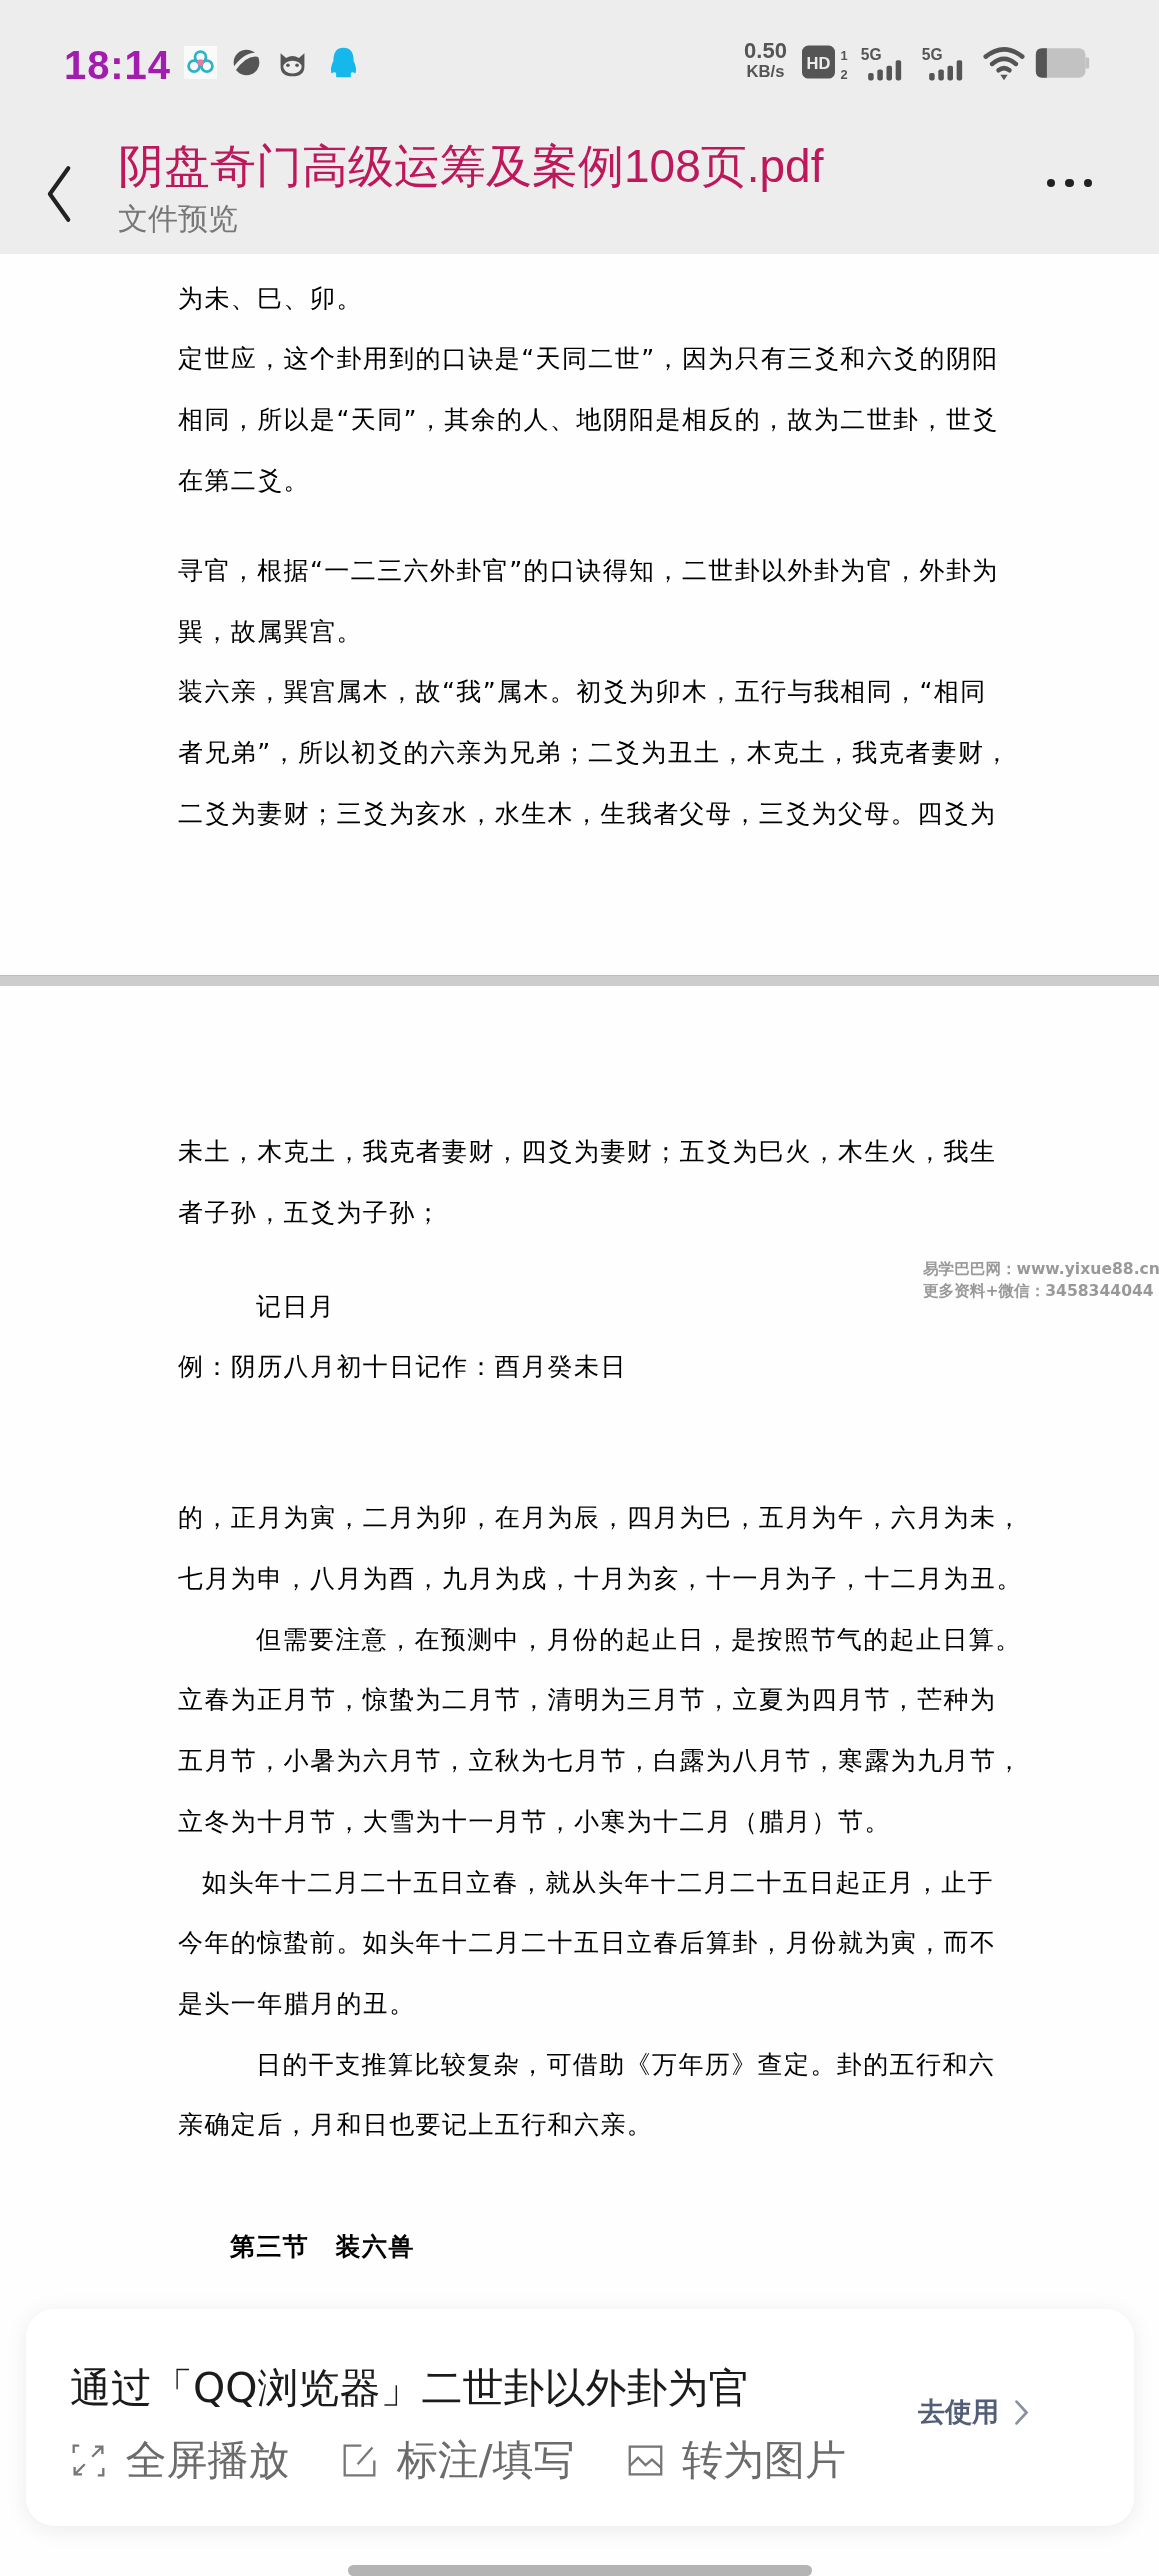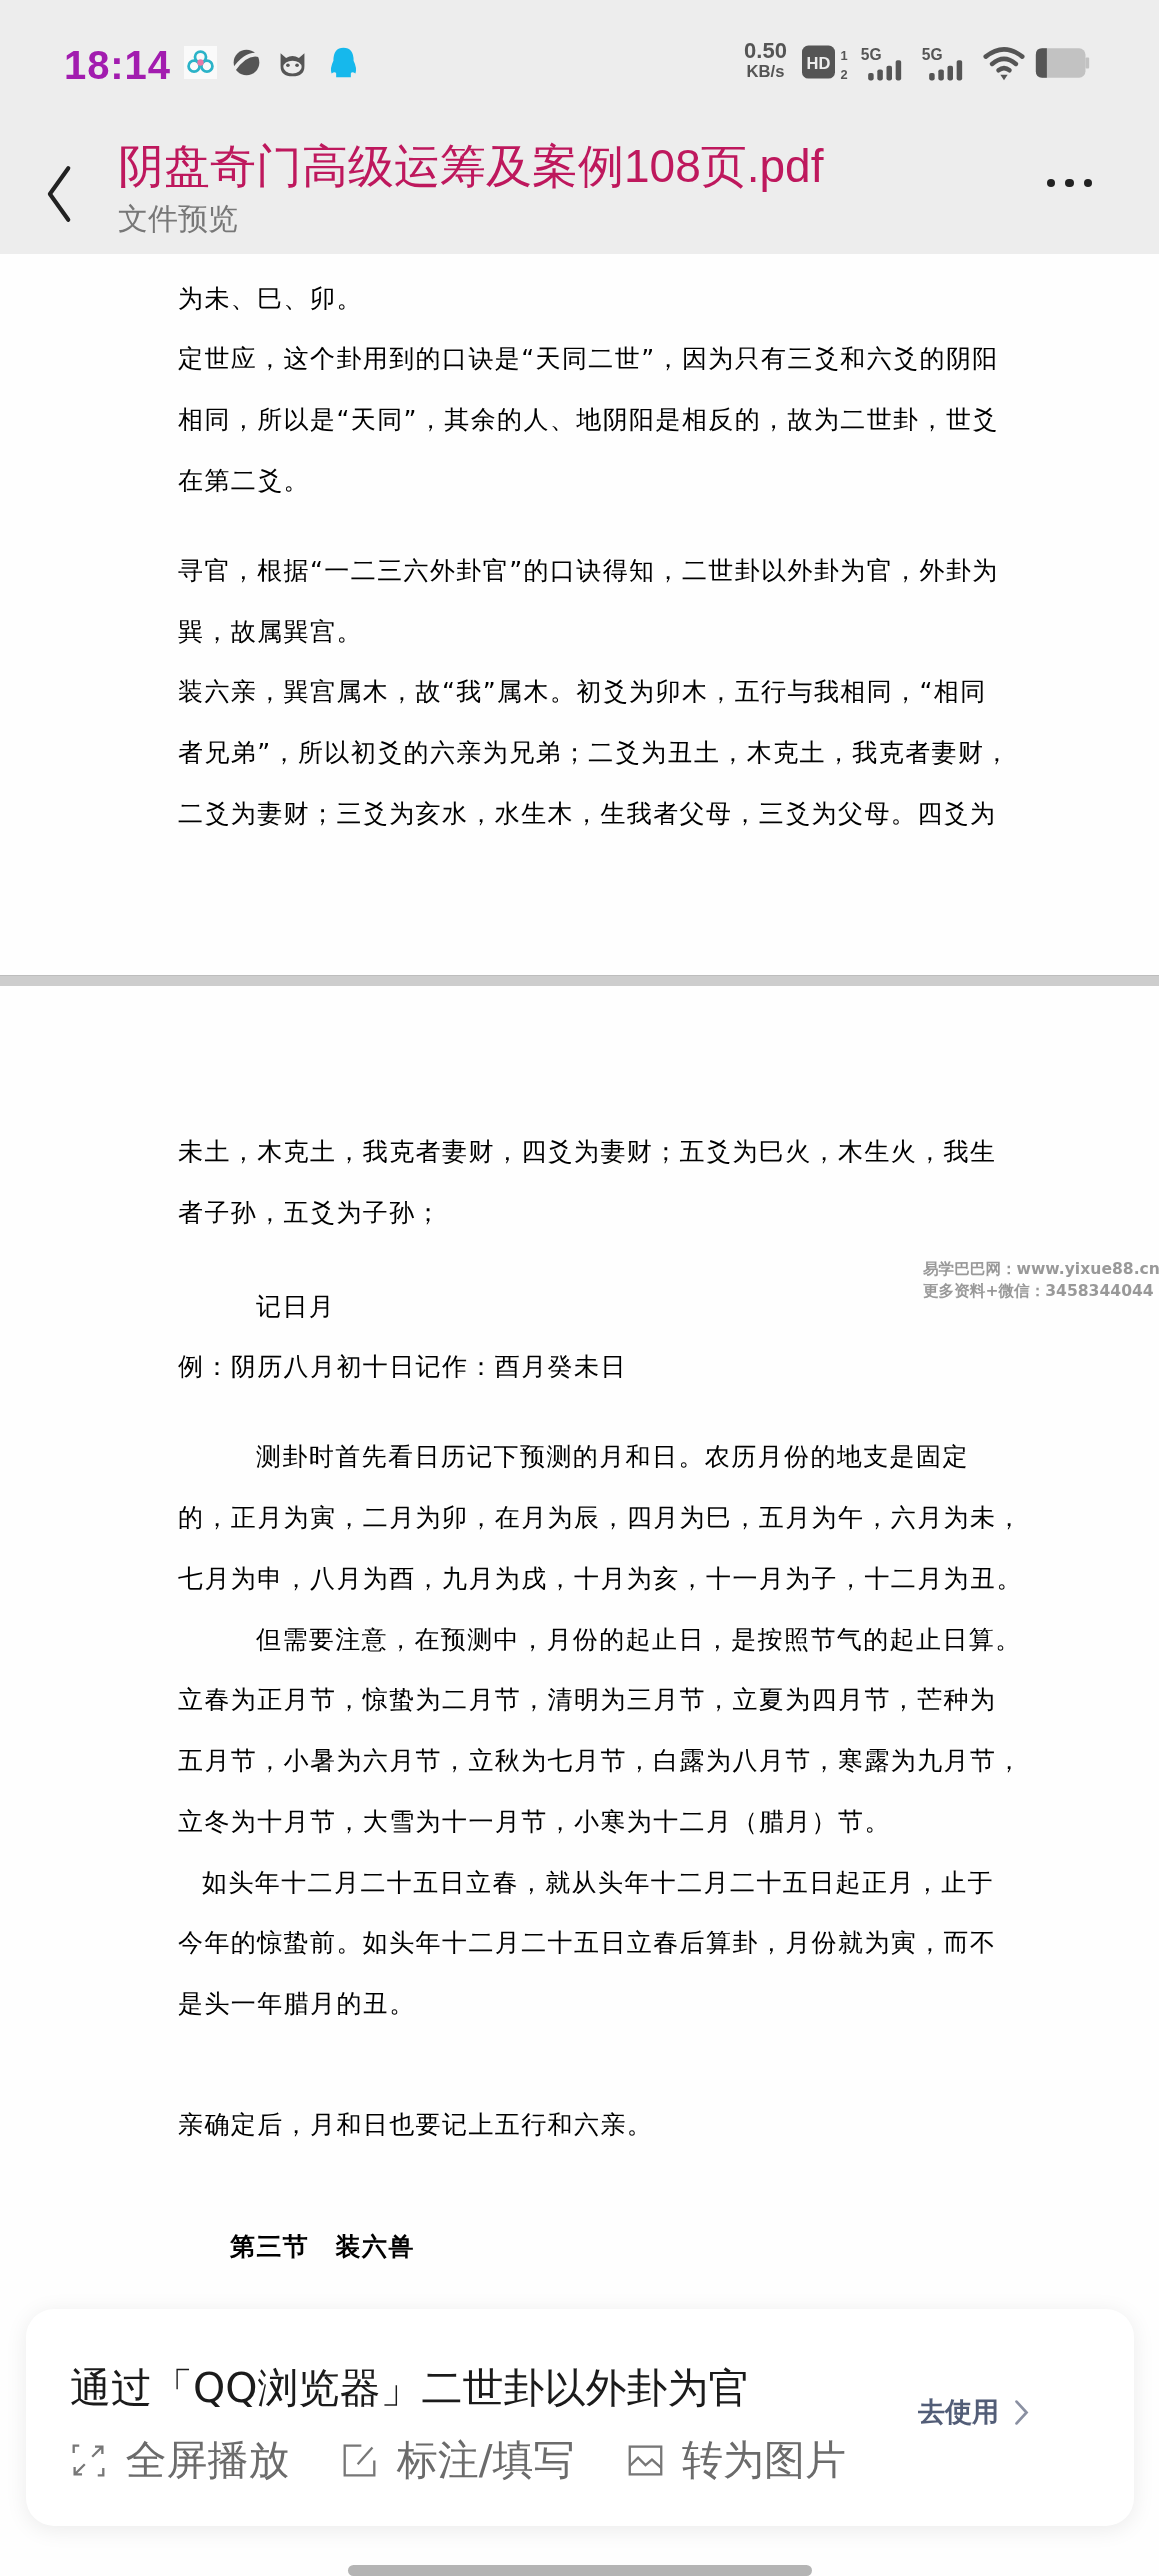--- a/index.html
+++ b/index.html
@@ -134,30 +134,30 @@
     <div class="line" style="top:543px">二爻为妻财；三爻为亥水，水生木，生我者父母，三爻为父母。四爻为</div>
   </div>
 
   <div class="page-sep"></div>
 
   <div class="page" style="top:732px;height:1590px">
     <div class="line" style="top:149px">未土，木克土，我克者妻财，四爻为妻财；五爻为巳火，木生火，我生</div>
     <div class="line" style="top:210px">者子孙，五爻为子孙；</div>
     <div class="line" style="top:304px;left:256px">记日月</div>
     <div class="line" style="top:364px">例：阴历八月初十日记作：酉月癸未日</div>
-    <div class="line" style="top:454px;left:256px">测卦时首先看日历记下预测的月和日。农历月份的地支是固定</div>
     <div class="line" style="top:515px">的，正月为寅，二月为卯，在月为辰，四月为巳，五月为午，六月为未，</div>
     <div class="line" style="top:576px">七月为申，八月为酉，九月为戌，十月为亥，十一月为子，十二月为丑。</div>
     <div class="line" style="top:637px;left:256px">但需要注意，在预测中，月份的起止日，是按照节气的起止日算。</div>
     <div class="line" style="top:697px">立春为正月节，惊蛰为二月节，清明为三月节，立夏为四月节，芒种为</div>
     <div class="line" style="top:758px">五月节，小暑为六月节，立秋为七月节，白露为八月节，寒露为九月节，</div>
     <div class="line" style="top:819px">立冬为十月节，大雪为十一月节，小寒为十二月（腊月）节。</div>
     <div class="line" style="top:880px;left:202px">如头年十二月二十五日立春，就从头年十二月二十五日起正月，止于</div>
     <div class="line" style="top:940px">今年的惊蛰前。如头年十二月二十五日立春后算卦，月份就为寅，而不</div>
     <div class="line" style="top:1001px">是头一年腊月的丑。</div>
+    <div class="line" style="top:1062px;left:256px">日的干支推算比较复杂，可借助《万年历》查定。卦的五行和六</div>
     <div class="line" style="top:1122px">亲确定后，月和日也要记上五行和六亲。</div>
     <div class="line" style="top:1244px;left:230px;font-weight:bold">第三节　装六兽</div>
 
     <div class="watermark" style="top:274px">易学巴巴网：www.yixue88.cn</div>
     <div class="watermark" style="top:296px">更多资料+微信：3458344044</div>
   </div>
 </div>
 
 <div class="promo">
   <div class="promo-title">通过「QQ浏览器」二世卦以外卦为官</div>

